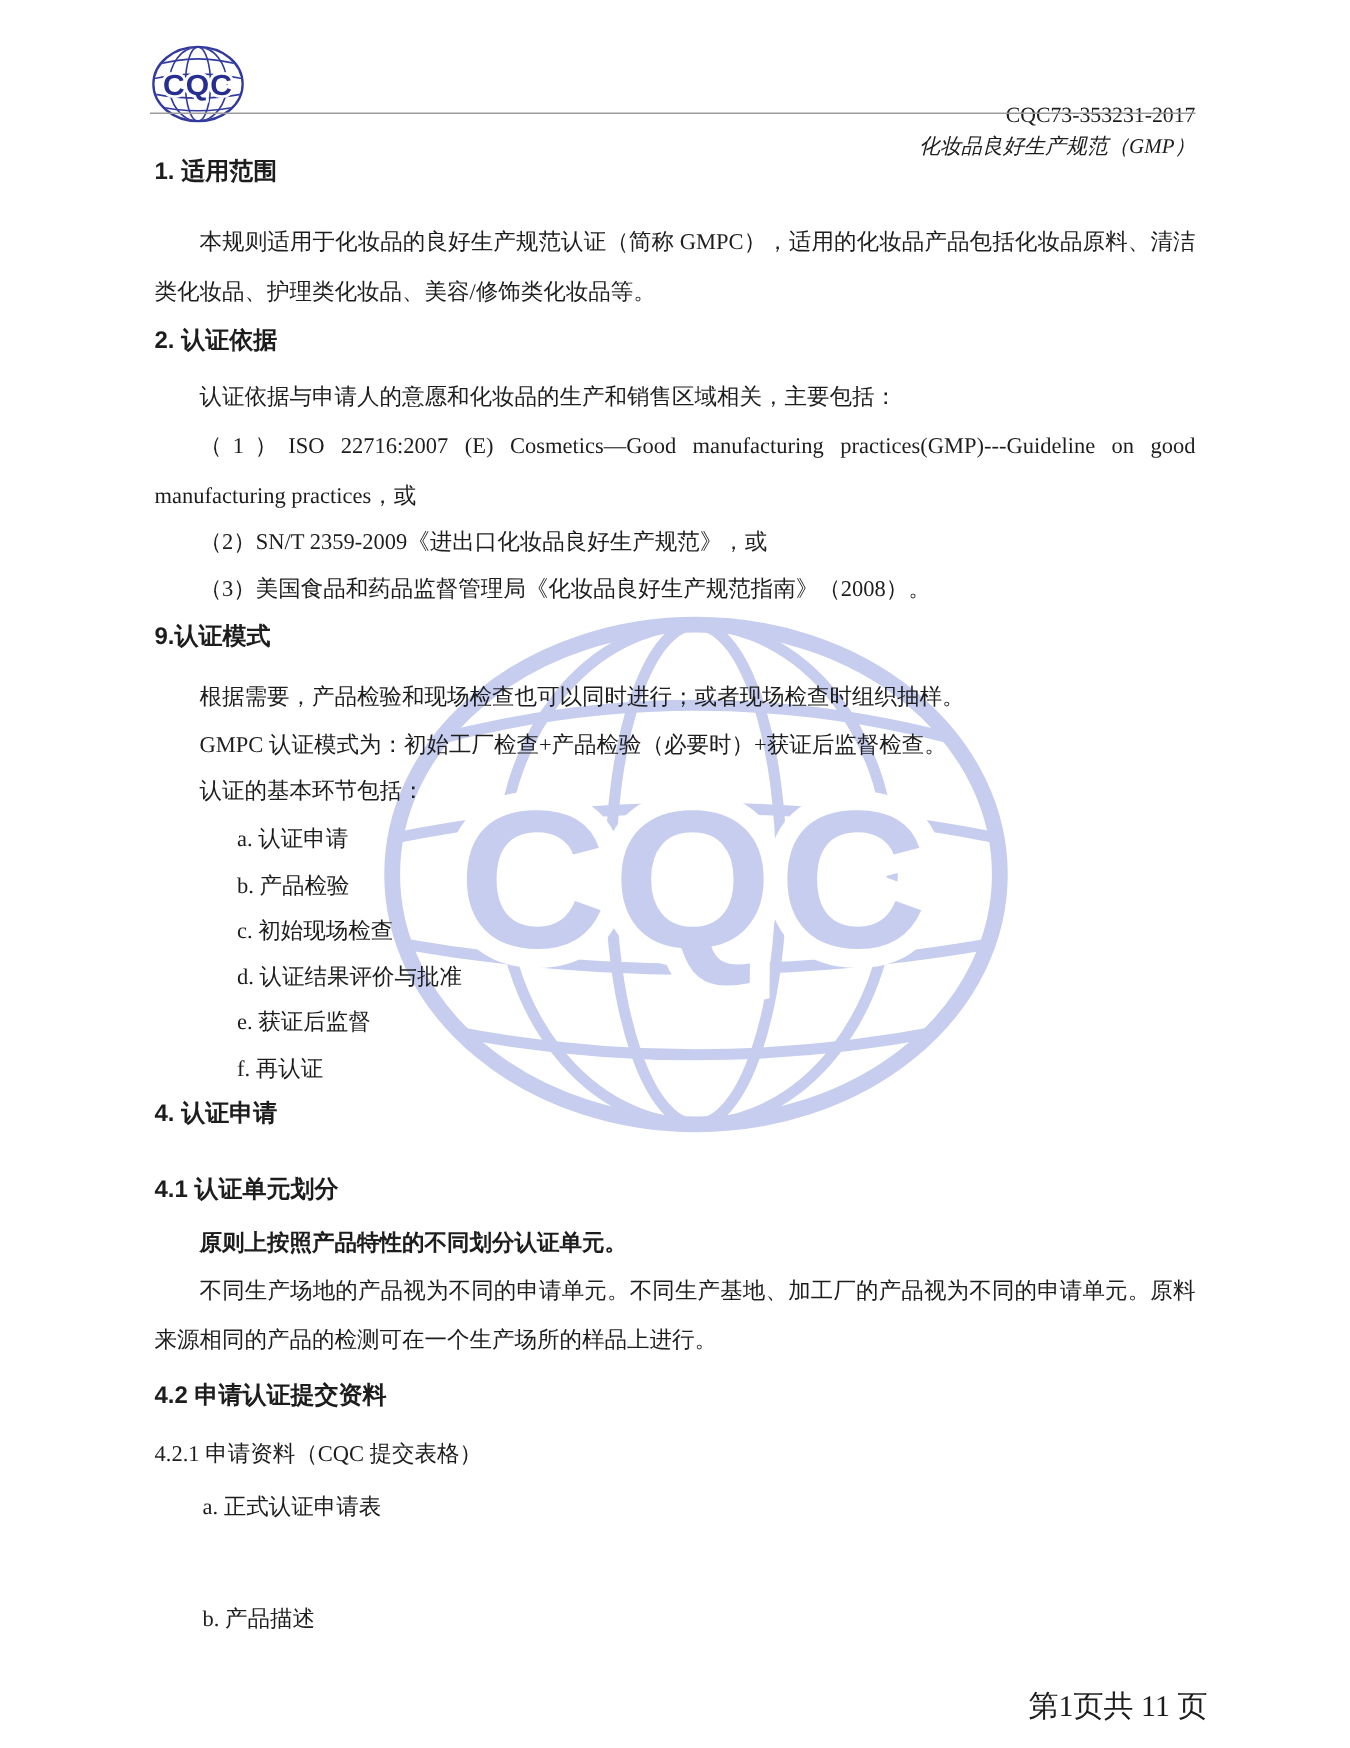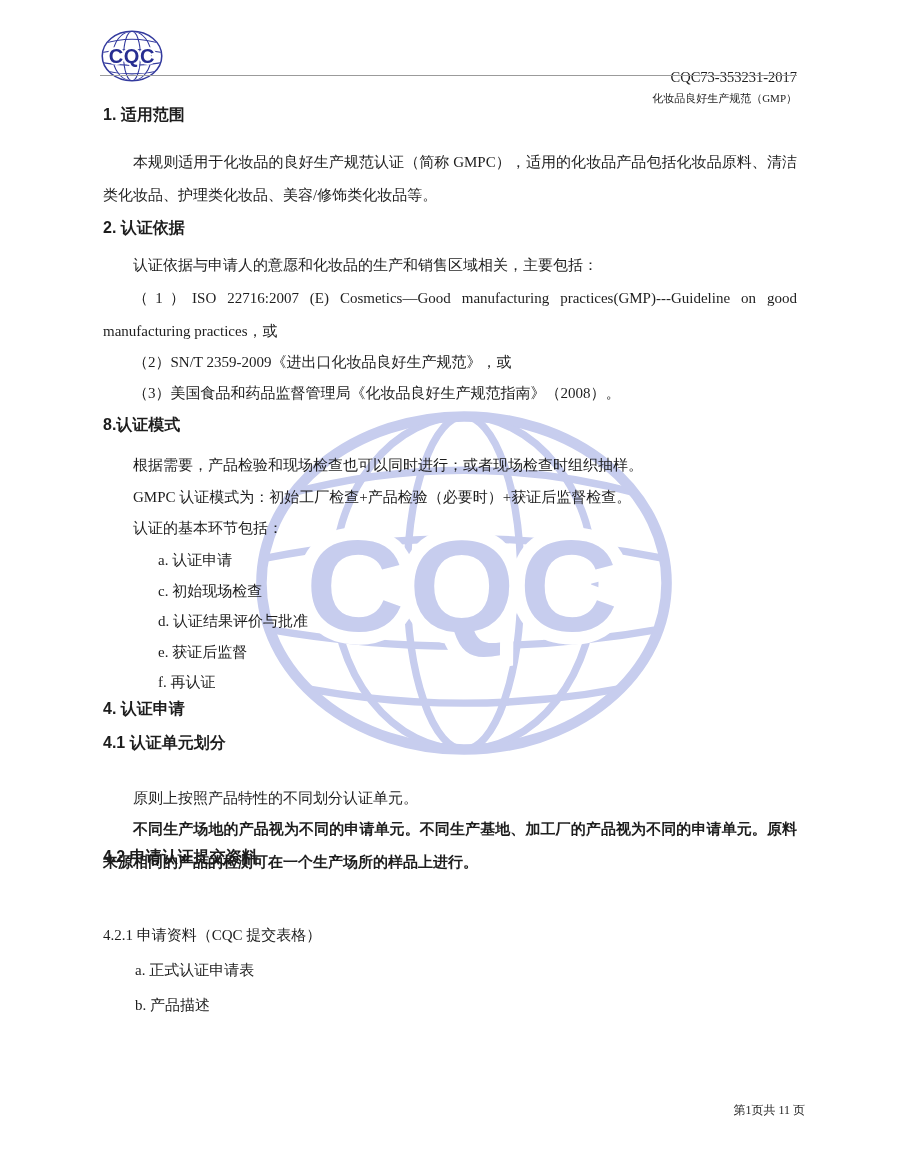--- a/index.html
+++ b/index.html
@@ -20,21 +20,21 @@
   .cqc text {
     font-family:"Liberation Sans","DejaVu Sans",sans-serif;
     font-weight:700; font-size:62px; text-anchor:middle; letter-spacing:2px;
   }
   .cqc .halo { fill:#ffffff; stroke:#ffffff; stroke-width:12; }
   .logo-svg .letters { fill:var(--logo-text-blue,#272e91); }
   .wm-svg   .letters { fill:var(--watermark-blue,#c7cdee); }
 
   .hdr-right { position:absolute; top:31px; right:103px; text-align:right; line-height:21px;margin-top:36px; }
   .hdr-num   { font-size:14.5px; }
-  .hdr-title { font-size:11px; }
+  .hdr-title { font-size:14px;font-style:italic; }
   .hdr-rule  { position:absolute; top:75px; left:100px; width:697px; height:1px;
                background:var(--rule-gray,#9b9b9b); }
 
   
   #doc-content { position:absolute; left:0; top:0; width:719px; height:1165px; }
   #doc-content > div {
     position:absolute; left:103px; width:694px;
     font-size:15px; line-height:33px;
   }
   #doc-content .h {
@@ -66,22 +66,22 @@
   #doc-content > :nth-child(18) { top:731px; }
   #doc-content > :nth-child(19) { top:782px; }
   #doc-content > :nth-child(20) { top:813px;font-weight:bold; }
   #doc-content > :nth-child(21) { top:845px; }
   #doc-content > :nth-child(22) { top:919px; }
   #doc-content > :nth-child(23) { top:954px; }
   #doc-content > :nth-child(24) { top:989px; }
   #doc-content > :nth-child(25) { top:1024px;margin-top:40px; }
 
   
-  .page-footer { position:absolute; top:1100px; right:95px;
-                 font-size:12px; line-height:20px;text-align:right; }
+  .page-footer { position:absolute; top:1128px; right:95px;
+                 font-size:20px; line-height:20px;text-align:right; }
 </style>
 </head>
 <body>
 
 <svg class="cqc wm-svg" viewBox="0 0 200 166" preserveAspectRatio="none" aria-hidden="true">
   <defs>
       <clipPath id="clipB">
         <ellipse cx="100" cy="83" rx="94" ry="77"></ellipse>
       </clipPath>
     </defs>
@@ -124,25 +124,26 @@
 <div class="hdr-rule"></div>
 
 <div id="doc-content">
     <div class="h">1. 适用范围</div>
     <div class="p">本规则适用于化妆品的良好生产规范认证（简称 GMPC），适用的化妆品产品包括化妆品原料、清洁类化妆品、护理类化妆品、美容/修饰类化妆品等。</div>
     <div class="h">2. 认证依据</div>
     <div class="p">认证依据与申请人的意愿和化妆品的生产和销售区域相关，主要包括：</div>
     <div class="p">（1）ISO 22716:2007 (E) Cosmetics—Good manufacturing practices(GMP)---Guideline on good manufacturing practices，或</div>
     <div class="p">（2）SN/T 2359-2009《进出口化妆品良好生产规范》，或</div>
     <div class="p">（3）美国食品和药品监督管理局《化妆品良好生产规范指南》（2008）。</div>
-    <div class="h">8.认证模式</div>
+    <div class="h">9.认证模式</div>
     <div class="p">根据需要，产品检验和现场检查也可以同时进行；或者现场检查时组织抽样。</div>
     <div class="p">GMPC 认证模式为：初始工厂检查+产品检验（必要时）+获证后监督检查。</div>
     <div class="p">认证的基本环节包括：</div>
     <div class="la">a. 认证申请</div>
+    <div class="la">b. 产品检验</div>
     <div class="la">c. 初始现场检查</div>
     <div class="la">d. 认证结果评价与批准</div>
     <div class="la">e. 获证后监督</div>
     <div class="la">f. 再认证</div>
     <div class="h">4. 认证申请</div>
     <div class="h">4.1 认证单元划分</div>
     <div class="p">原则上按照产品特性的不同划分认证单元。</div>
     <div class="p">不同生产场地的产品视为不同的申请单元。不同生产基地、加工厂的产品视为不同的申请单元。原料来源相同的产品的检测可在一个生产场所的样品上进行。</div>
     <div class="h">4.2 申请认证提交资料</div>
     <div class="pf">4.2.1 申请资料（CQC 提交表格）</div>

